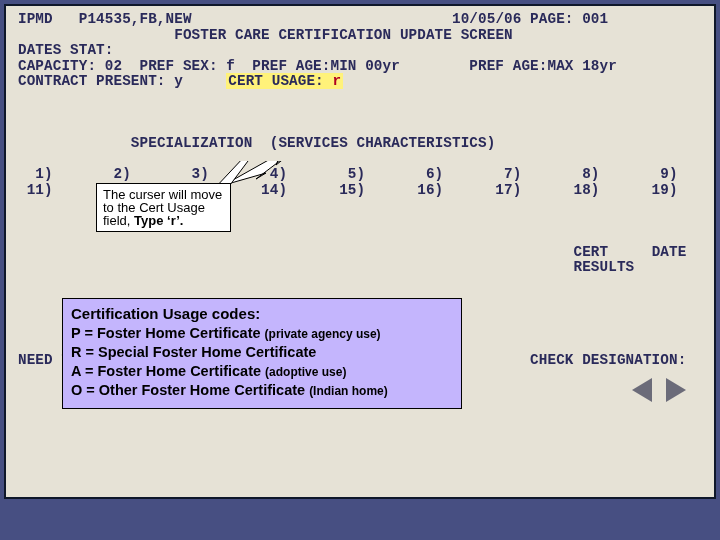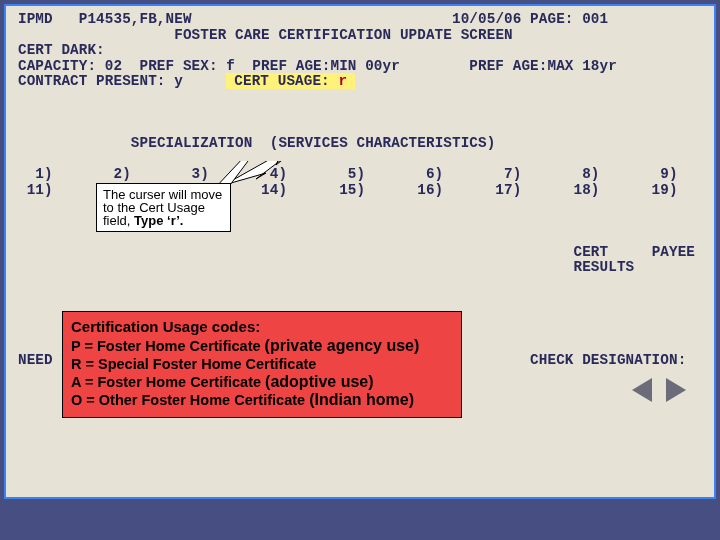--- a/index.html
+++ b/index.html
@@ -16,39 +16,39 @@
     height: 540px;
     position: relative;
   }
   .frame {
     position: absolute;
     left: 4px;
     top: 4px;
     width: 712px;
     height: 495px;
     background: #e6e2d6;
-    border: 2px solid #3b82f6;
+    border: 2px solid #0f172a;
   }
   .terminal {
     position: absolute;
     left: 12px;
     top: 6px;
     right: 0px;
     bottom: 10px;
     font-family: "Courier New", monospace;
     font-weight: bold;
     font-size: 14.3px;
     line-height: 15.5px;
     color: #2a2a5a;
     letter-spacing: 0.1px;
   }
   .terminal .line { white-space: pre; display:block; height:15.5px;}
   .hl {
     background: #fff27a;
-    padding: 0 8px;
+    padding: 0 2px;
   }
   .hl-val {
     color: #b00020;
     font-weight: bold;
   }
   .arrow-callout {
     position: absolute;
     left: 90px;
     top: 155px;
     width: 160px;
@@ -65,41 +65,41 @@
     font-family: Arial, sans-serif;
     font-size: 13px;
     line-height: 13px;
     font-weight: normal;
     color:#000;
   }
   .arrow-svg { position:absolute; left:0; top:0; }
   .codes-box {
     position: absolute;
     left: 56px;
-    top: 305px;
+    top: 292px;
     width: 400px;
-    background: #ef4444;
+    background: #c4b5fd;
     border: 1px solid #000;
     padding: 6px 8px 8px 8px;
     font-family: Arial, sans-serif;
     color:#000;
   }
   .codes-box .title {
     font-weight: bold;
     font-size: 15px;
     margin-bottom: 2px;
   }
   .codes-box .row {
     font-weight: bold;
     font-size: 14.5px;
     line-height: 18px;
   }
   .codes-box .sub {
     font-weight: bold;
-    font-size: 16px;
+    font-size: 12px;
   }
   .nav-arrows {
     position: absolute;
     right: 28px;
     bottom: 95px;
     display:flex;
     gap:14px;
   }
   .nav-arrows .tri {
     width: 0; height: 0;
@@ -111,34 +111,34 @@
   .tri-right { border-left: 20px solid #6b6b79; }
 </style>
 </head>
 <body>
 
 <div class="outer">
   <div class="frame">
     <div class="terminal">
       <span class="line"><span>IPMD   P14535,FB,NEW</span><span>                              </span><span>10/05/06 PAGE: 001</span></span>
       <span class="line"><span>                  </span><span>FOSTER CARE CERTIFICATION UPDATE SCREEN</span></span>
-      <span class="line">CERT DARK:</span>
+      <span class="line">DATES STAT:</span>
       <span class="line">CAPACITY: 02  PREF SEX: f  PREF AGE:MIN 00yr        PREF AGE:MAX 18yr</span>
       <span class="line"><span>CONTRACT PRESENT: y</span><span>     </span><span class="hl"><span>CERT USAGE:</span> <span class="hl-val">r</span></span></span>
       <span class="line"> </span>
       <span class="line"> </span>
       <span class="line"> </span>
       <span class="line"><span>             </span><span>SPECIALIZATION  (SERVICES CHARACTERISTICS)</span></span>
       <span class="line"> </span>
       <span class="line">  1)       2)       3)       4)       5)       6)       7)       8)       9)       10)</span>
       <span class="line"> 11)      12)      13)      14)      15)      16)      17)      18)      19)       20)</span>
       <span class="line"> </span>
       <span class="line"> </span>
       <span class="line"> </span>
-      <span class="line"><span>                                                                </span><span>CERT</span><span>     </span><span>PAYEE</span></span>
+      <span class="line"><span>                                                                </span><span>CERT</span><span>     </span><span>DATE</span></span>
       <span class="line"><span>                                                                </span><span>RESULTS</span></span>
       <span class="line"> </span>
       <span class="line"> </span>
       <span class="line"> </span>
       <span class="line"> </span>
       <span class="line"> </span>
       <span class="line"><span>NEED TO UPDATE CHECK OR PAYEE DESIGNATIONS (Y=YES):</span><span>        </span><span>CHECK DESIGNATION:</span></span>
       <span class="line"><span>                                                           </span></span>
     </div>
 

